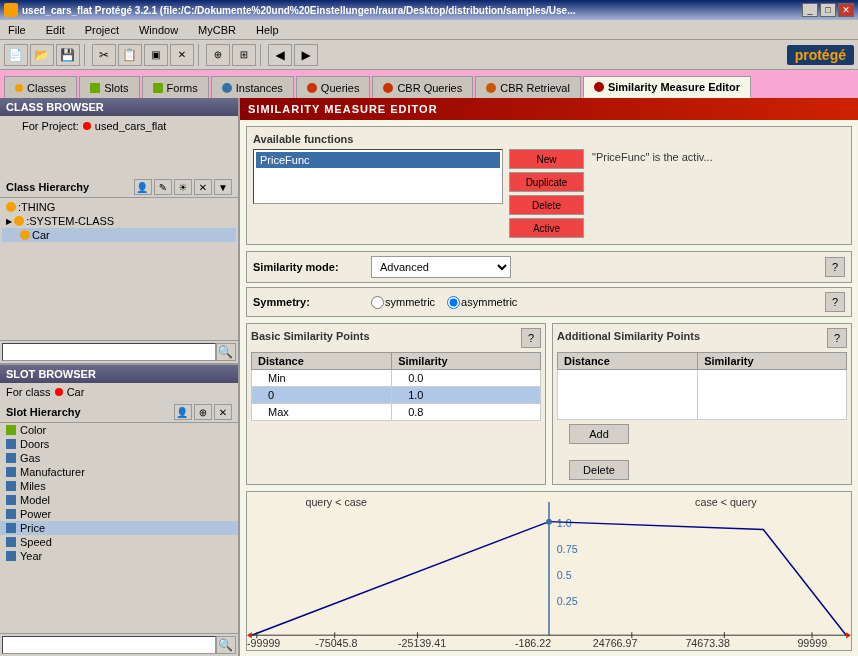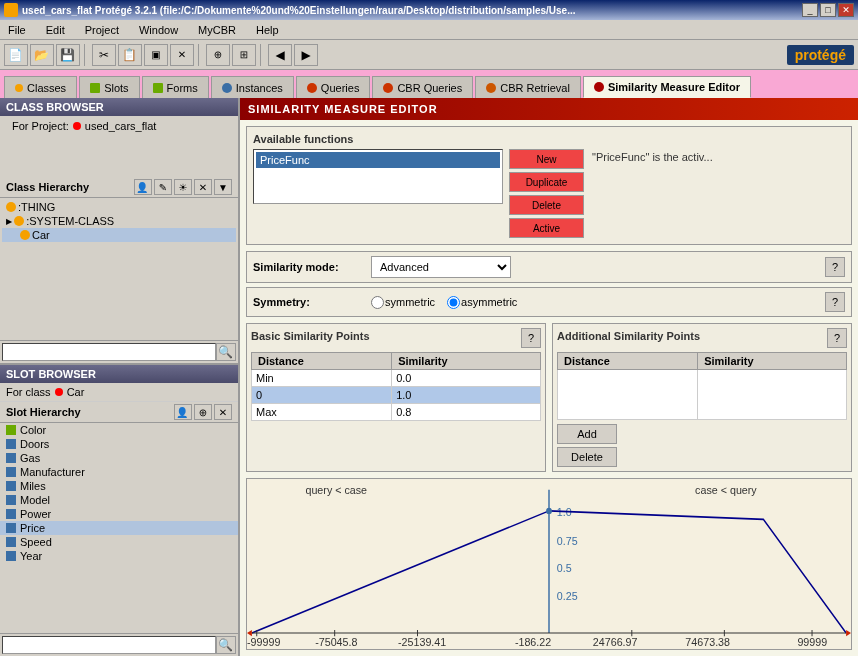--- a/index.html
+++ b/index.html
@@ -104,21 +104,21 @@
       display: flex;
       flex-direction: column;
     }
     .panel-header {
       background: linear-gradient(to bottom, #6a6a8a, #4a4a6a);
       color: white;
       padding: 3px 6px;
       font-weight: bold;
       font-size: 11px;
     }
-    .for-project { padding: 4px 12px; display: flex; align-items: center; gap: 4px; }
+    .for-project { padding: 4px 22px; display: flex; align-items: center; gap: 4px; }
     .class-hierarchy-header {
       padding: 2px 6px;
       display: flex;
       align-items: center;
       justify-content: space-between;
       border-bottom: 1px solid #999;
       margin-top: 41px;
     }
     .class-hierarchy-label { font-weight: bold; font-size: 11px; }
     .hierarchy-tools { display: flex; gap: 2px; }
@@ -252,26 +252,26 @@
     }
     .points-table th {
       background: #d4d0c8;
       border: 1px solid #999;
       padding: 2px 6px;
       text-align: left;
       font-size: 11px;
     }
     .points-table td {
       border: 1px solid #ccc;
-      padding: 2px 4px;
+      padding: 2px 16px;
       background: white;
       font-size: 11px;
     }
     .points-table tr.selected td { background: #b0c8e8; }
-    .add-del-btns { display: flex; flex-direction: column; gap: 3px; margin-top: 4px; }
+    .add-del-btns { display: flex; flex-direction: column; gap: 16px; margin-top: 4px; margin-left: 12px; }
     .add-del-btn {
       width: 60px; height: 20px; border: 1px solid #999; background: #d4d0c8;
       cursor: pointer; font-size: 11px; display: flex; align-items: center; justify-content: center;
     }
 
     
     .graph-area {
       flex: 1;
       border: 1px solid #999;
       background: #f5f0e0;

